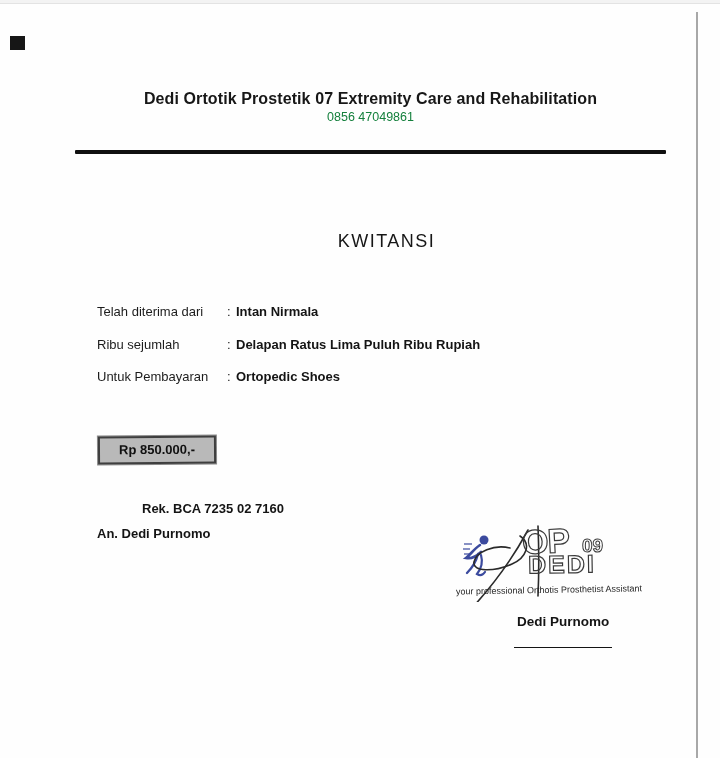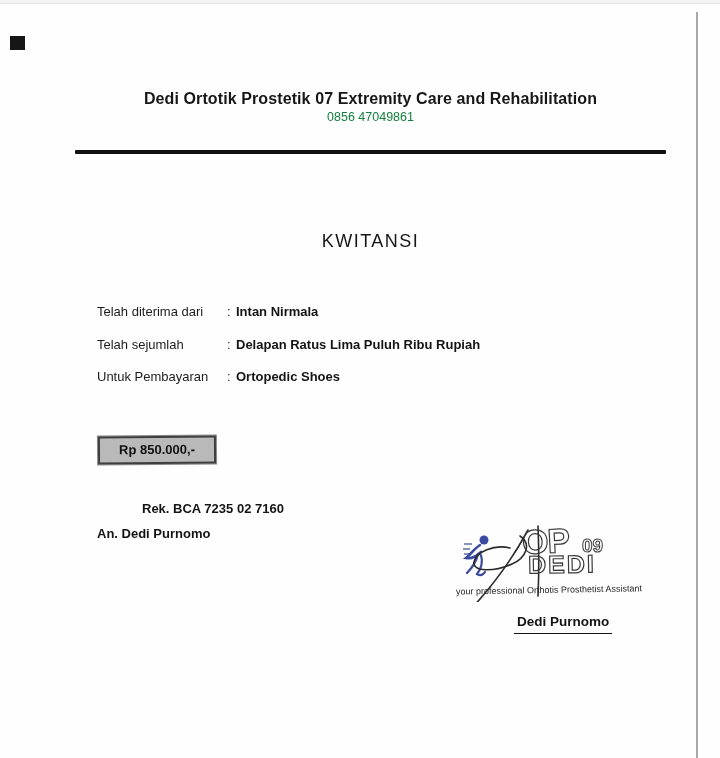--- a/index.html
+++ b/index.html
@@ -15,21 +15,21 @@
   .top-strip{position:absolute;left:0;top:0;width:720px;height:3px;background:#f3f3f3;border-bottom:1px solid #e3e3e3;}
   .scan-square{position:absolute;left:10px;top:36px;width:15px;height:14px;background:#161616;}
   .scan-edge{position:absolute;left:696px;top:12px;width:2px;height:746px;background:#a8a8a8;}
 
   .header{position:absolute;left:75px;top:90px;width:591px;text-align:center;}
   .company{font-size:16px;font-weight:bold;letter-spacing:0.1px;color:#171717;}
   .address{font-size:12.5px;margin-top:4px;color:#222;}
   .phone{font-size:12.5px;margin-top:2px;color:#15803d;}
   .rule{position:absolute;left:75px;top:150px;width:591px;height:4px;background:#101010;border-radius:1px;}
 
-  .doc-title{position:absolute;left:75px;top:231px;width:591px;text-align:center;
+  .doc-title{position:absolute;left:91px;top:231px;width:591px;text-align:center;
     font-size:18px;letter-spacing:1.5px;color:#161616;}
 
   .field-row{position:absolute;left:97px;width:520px;height:18px;font-size:13px;}
   .row-1{top:304px;} .row-2{top:337px;} .row-3{top:369px;}
   .field-label{position:absolute;left:0;top:0;color:#1c1c1c;}
   .field-colon{position:absolute;left:130px;top:0;color:#1c1c1c;}
   .field-value{position:absolute;left:139px;top:0;font-weight:bold;color:#141414;}
 
   .amount-box{position:absolute;left:98px;top:436px;width:114px;height:24px;
     background:#b9b9b9;border:2px solid #3e3e3e;box-shadow:0 0 0 1px #8b8b8b;
@@ -45,21 +45,21 @@
   .outline-word{position:absolute;color:transparent;-webkit-text-stroke:1.2px #3a3a3a;
     text-stroke:1.2px #3a3a3a;font-weight:bold;}
   .w-op{left:72px;top:0px;font-size:34px;letter-spacing:-1px;transform:rotate(-3deg);}
   .w-05{left:132px;top:13px;font-size:19px;-webkit-text-stroke:1px #3a3a3a;}
   .w-dedi{left:78px;top:28px;font-size:25px;letter-spacing:2px;transform:rotate(-1deg);}
   .tagline{position:absolute;left:6px;top:63px;width:174px;font-size:9px;color:#262626;
     white-space:nowrap;transform:rotate(-1deg);}
   .stamp-svg{position:absolute;left:0;top:0;}
 
   .signer{position:absolute;left:514px;top:614px;font-size:13.5px;font-weight:bold;color:#141414;
-    border-bottom:1.6px solid #141414;padding:0 3px 4px 3px;}
+    border-bottom:1.6px solid #141414;padding:0 3px 18px 3px;}
 </style>
 </head>
 <body>
 
 <div class="page">
 
   <div class="top-strip"></div>
   <div class="scan-square"></div>
   <div class="scan-edge"></div>
 
@@ -70,21 +70,21 @@
   <div class="rule"></div>
 
   <div class="doc-title">KWITANSI</div>
 
   <div class="field-row row-1">
     <span class="field-label">Telah diterima dari</span>
     <span class="field-colon">:</span>
     <span class="field-value">Intan Nirmala</span>
   </div>
   <div class="field-row row-2">
-    <span class="field-label">Telah sejumlah</span>
+    <span class="field-label">Ribu sejumlah</span>
     <span class="field-colon">:</span>
     <span class="field-value">Delapan Ratus Lima Puluh Ribu Rupiah</span>
   </div>
   <div class="field-row row-3">
     <span class="field-label">Untuk Pembayaran</span>
     <span class="field-colon">:</span>
     <span class="field-value">Ortopedic Shoes</span>
   </div>
 
   <div class="amount-box">

